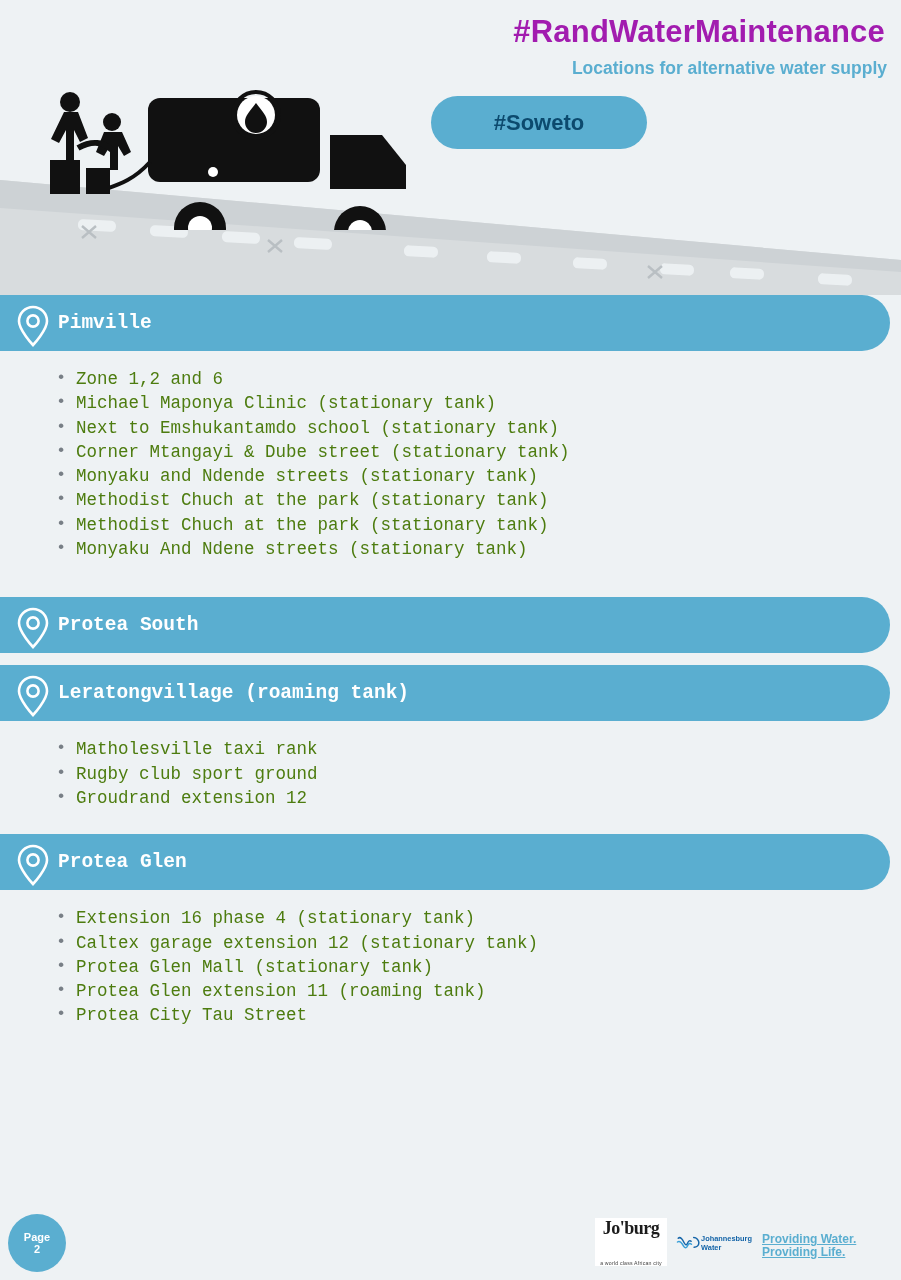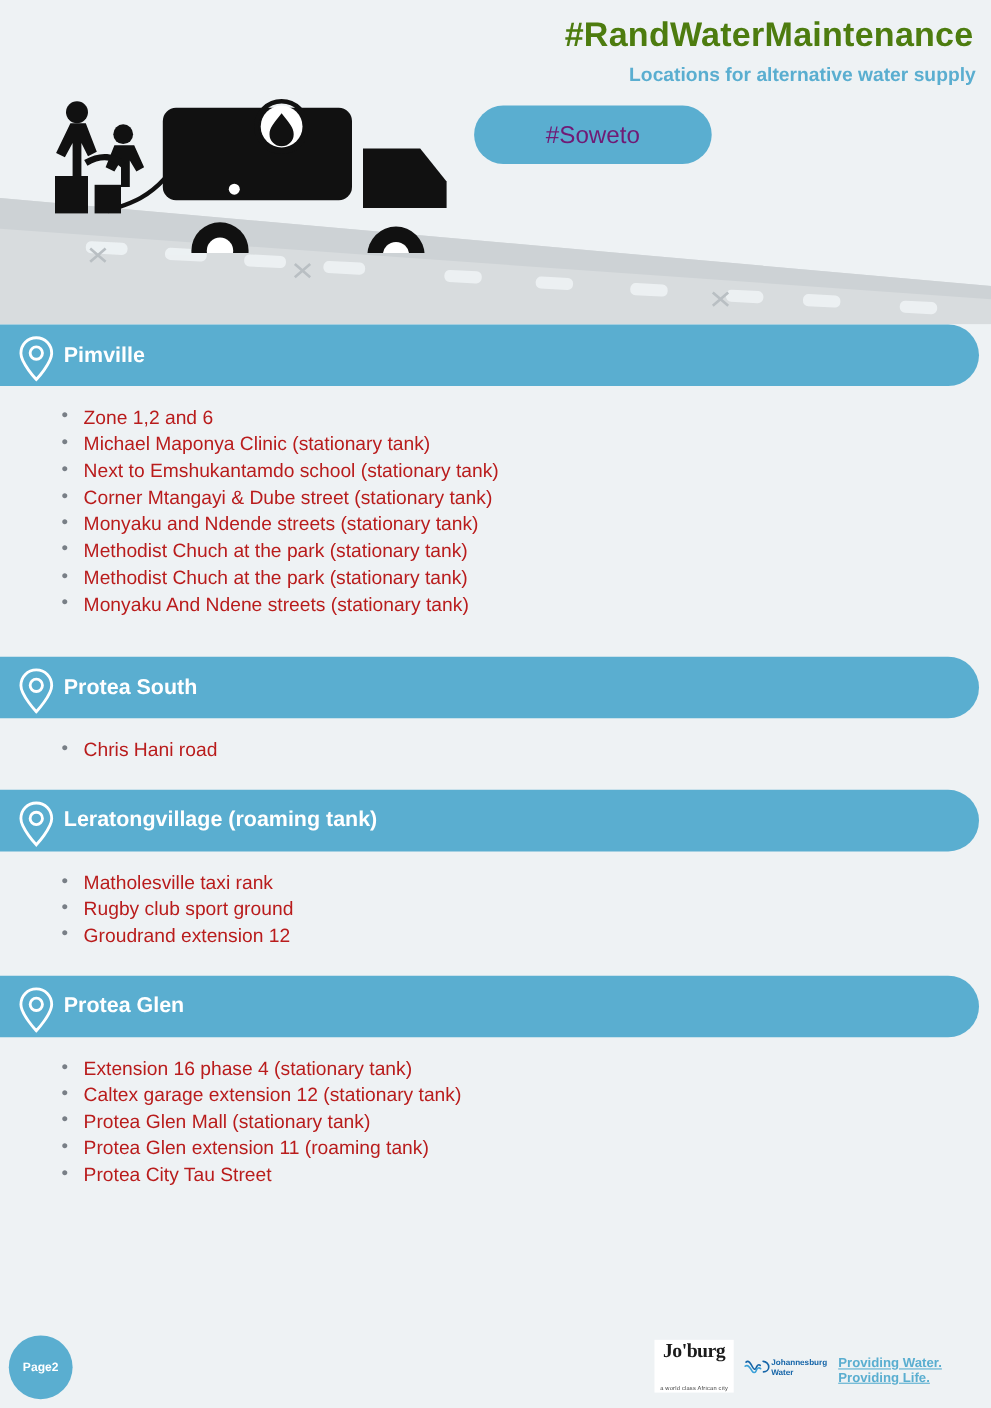--- a/index.html
+++ b/index.html
@@ -24,44 +24,44 @@
     height: 295px;
     background: #eef2f4;
     overflow: hidden;
   }
   .hashtag-title {
     position: absolute;
     right: 16px;
     top: 14px;
     font-size: 31px;
     font-weight: bold;
-    color: #4d7c0f;
+    color: #a21caf;
     letter-spacing: 0.2px;
     text-align: right;
   }
   .subtitle {
     position: absolute;
     right: 14px;
     top: 58px;
     font-size: 17.5px;
     font-weight: bold;
     color: #5aaed0;
     text-align: right;
   }
   .area-pill {
     position: absolute;
     right: 254px;
     top: 96px;
     width: 216px;
     height: 53px;
     border-radius: 27px;
     background: #5aaed0;
-    color: #701a75;
+    color: #0c4a6e;
     font-size: 22px;
-    font-weight: normal;
+    font-weight: bold;
     display: flex;
     align-items: center;
     justify-content: center;
   }
 
   
   .road {
     position: absolute;
     left: 0;
     top: 168px;
@@ -76,20 +76,21 @@
     left: 30px;
     top: 50px;
     width: 380px;
     height: 180px;
   }
 
   
   .content {
     position: relative;
     padding: 0;
+    font-family: Liberation Mono, monospace;
   }
   .section-bar {
     position: relative;
     height: 56px;
     background: #5aaed0;
     border-top-right-radius: 28px;
     border-bottom-right-radius: 28px;
     margin-right: 11px;
     display: flex;
     align-items: center;
@@ -107,21 +108,21 @@
   }
   .list {
     margin: 0;
     padding: 16px 0 12px 56px;
     list-style: none;
   }
   .list li {
     position: relative;
     font-size: 17.5px;
     line-height: 24.3px;
-    color: #b91c1c;
+    color: #4d7c0f;
     padding-left: 20px;
   }
   .list li::before {
     content: "•";
     position: absolute;
     left: 0;
     top: -1px;
     color: #787f86;
     font-size: 17px;
   }
@@ -139,21 +140,21 @@
   .page-badge {
     position: absolute;
     left: 8px;
     bottom: 8px;
     width: 58px;
     height: 58px;
     border-radius: 50%;
     background: #5aaed0;
     color: #ffffff;
     display: flex;
-    flex-direction: row;
+    flex-direction: column;
     align-items: center;
     justify-content: center;
     font-size: 11px;
     font-weight: bold;
     line-height: 12px;
   }
   .joburg-logo {
     position: absolute;
     left: 595px;
     bottom: 14px;
@@ -296,23 +297,20 @@
 
   <div class="section-bar">
     <span class="pin-icon">
       <svg width="38" height="46" viewBox="0 0 38 46">
         <path d="M19 3 C11 3 5 9.4 5 17.2 C5 26 19 41 19 41 S33 26 33 17.2 C33 9.4 27 3 19 3 z" fill="none" stroke="#ffffff" stroke-width="2.6"></path>
         <circle cx="19" cy="17" r="5.6" fill="none" stroke="#ffffff" stroke-width="2.6"></circle>
       </svg>
     </span>
     <span>Protea South</span>
   </div>
-  <ul class="list">
-    <li>Chris Hani road</li>
-  </ul>
 
   <div class="sec-gap-b"></div>
 
   <div class="section-bar">
     <span class="pin-icon">
       <svg width="38" height="46" viewBox="0 0 38 46">
         <path d="M19 3 C11 3 5 9.4 5 17.2 C5 26 19 41 19 41 S33 26 33 17.2 C33 9.4 27 3 19 3 z" fill="none" stroke="#ffffff" stroke-width="2.6"></path>
         <circle cx="19" cy="17" r="5.6" fill="none" stroke="#ffffff" stroke-width="2.6"></circle>
       </svg>
     </span>

